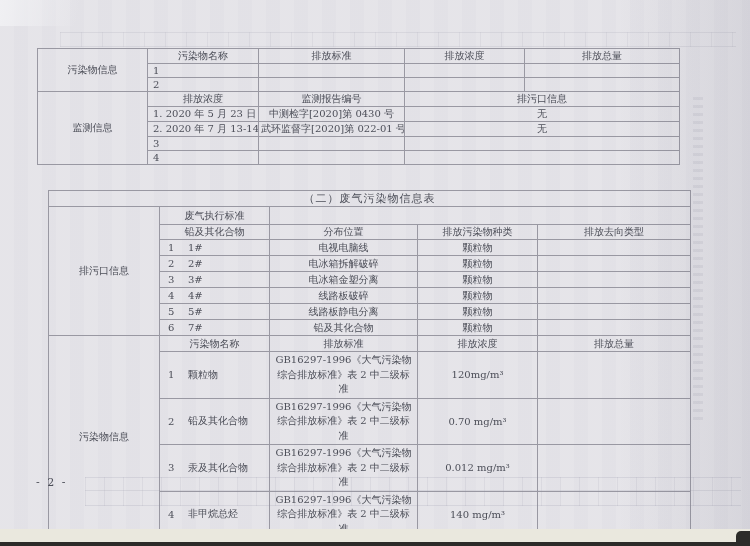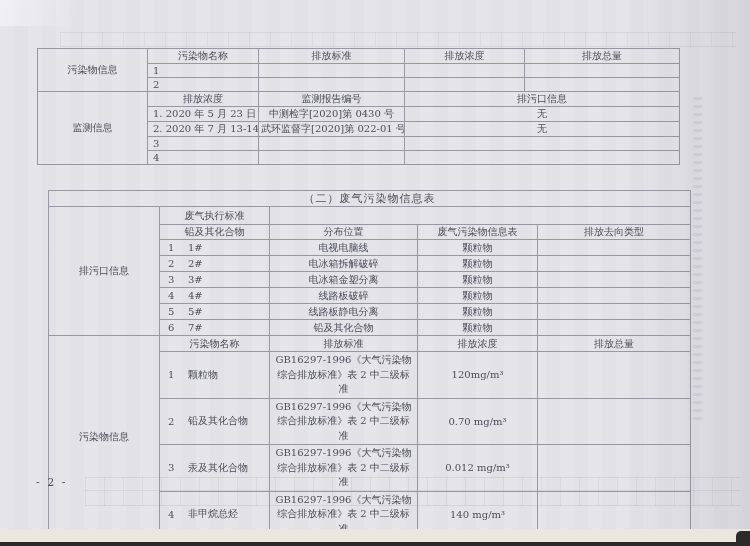--- a/index.html
+++ b/index.html
@@ -163,21 +163,21 @@
       <td colspan="5" class="title-cell">（二）废气污染物信息表</td>
     </tr>
     <tr class="t-exec">
       <td rowspan="8">排污口信息</td>
       <td>废气执行标准</td>
       <td colspan="3"></td>
     </tr>
     <tr class="t-head">
       <td>铅及其化合物</td>
       <td>分布位置</td>
-      <td>废气污染物信息表</td>
+      <td>排放污染物种类</td>
       <td>排放去向类型</td>
     </tr>
     <tr>
       <td>
             <div class="pair">
               <span class="no">1</span>
               <span class="val">1#</span>
             </div>
           </td>
       <td>电视电脑线</td>

